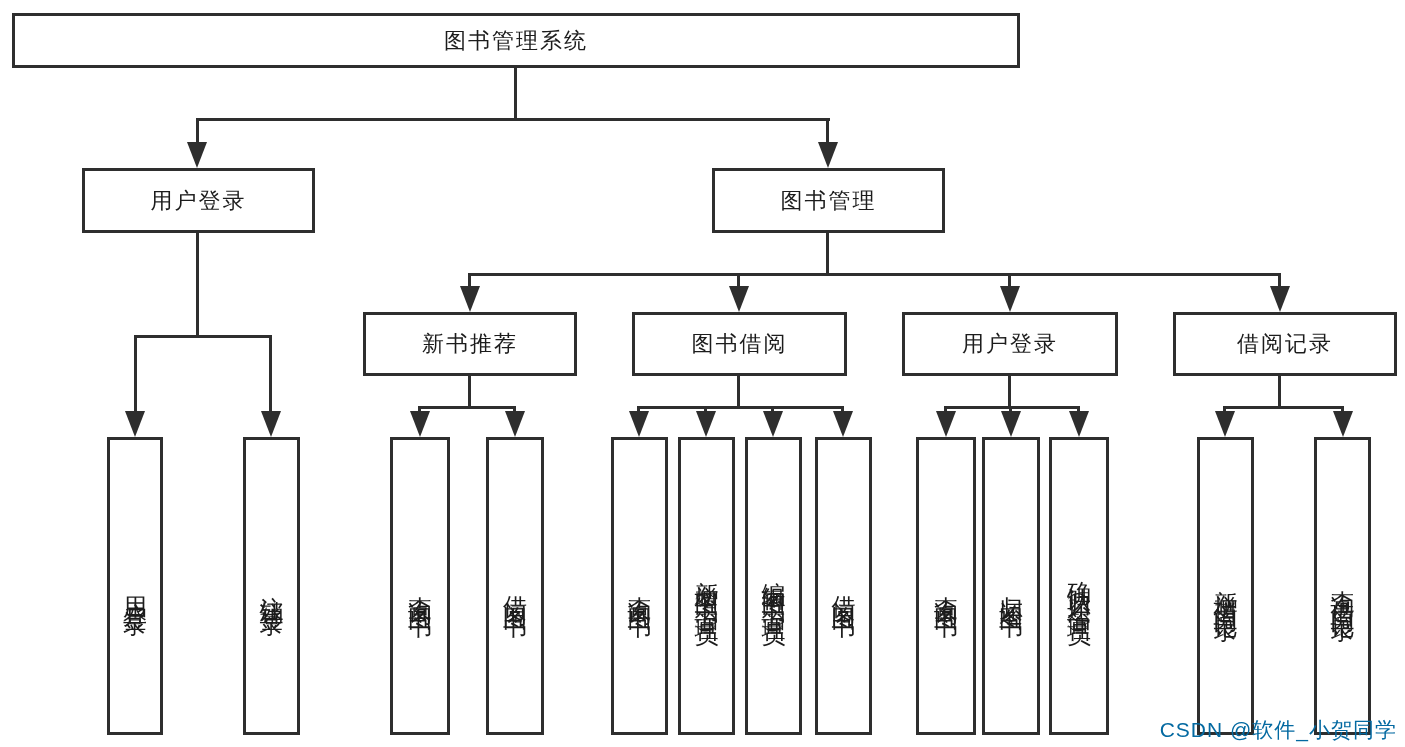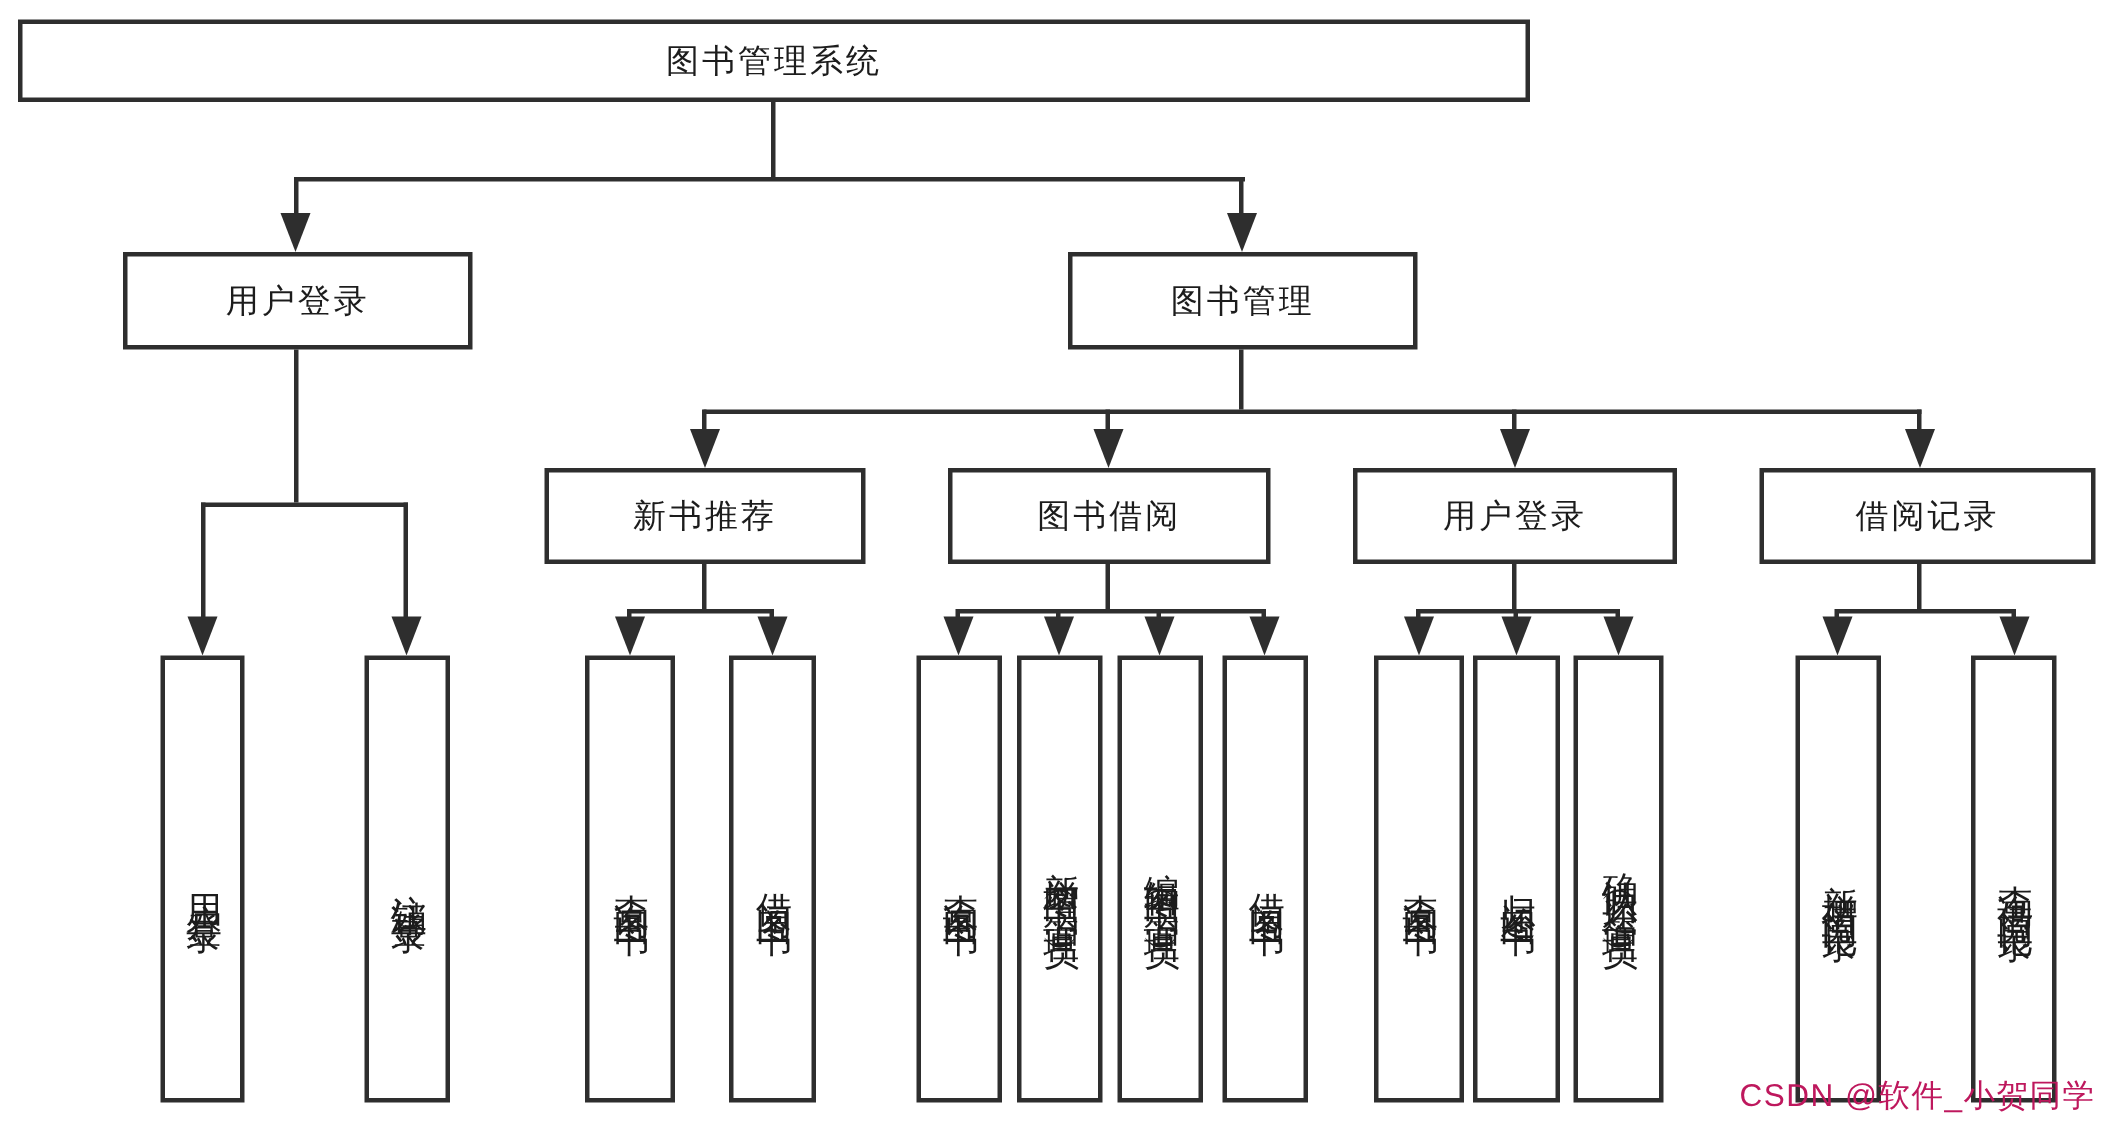--- a/index.html
+++ b/index.html
@@ -21,21 +21,21 @@
   }
   .hl{position:absolute;height:3px;background:#2e2e2e;}
   .vl{position:absolute;width:3px;background:#2e2e2e;}
   .ah{
     position:absolute;width:0;height:0;
     border-left:10px solid transparent;border-right:10px solid transparent;
     border-top:26px solid #2e2e2e;
   }
   .watermark{
     position:absolute;top:716px;right:8px;font-size:21px;letter-spacing:1px;
-    color:#be185d;z-index:5;
+    color:#0369a1;z-index:5;
   }
 </style>
 </head>
 <body>
 
 <div class="canvas">
 
   <div class="box" style="left:12px;top:13px;width:1008px;height:55px;">
     <span>图书管理系统</span>
   </div>

